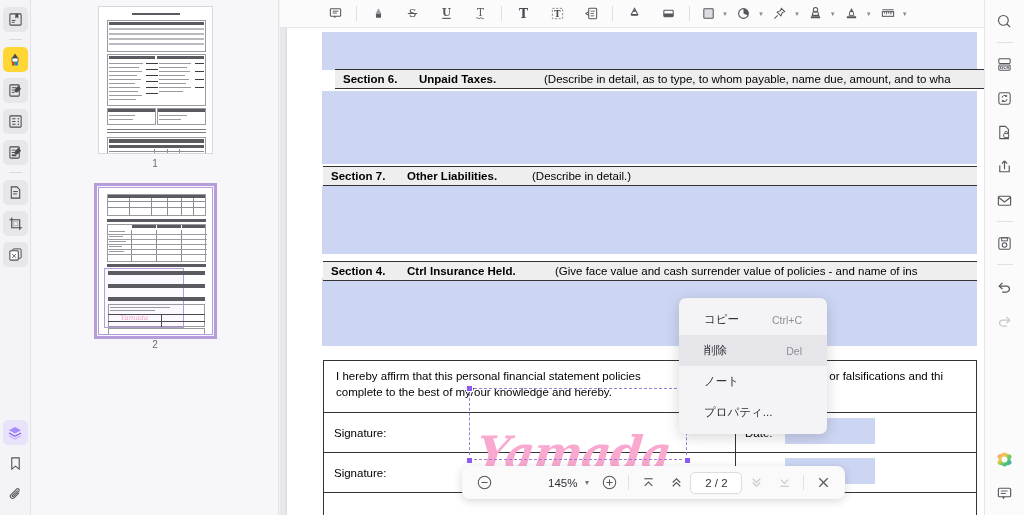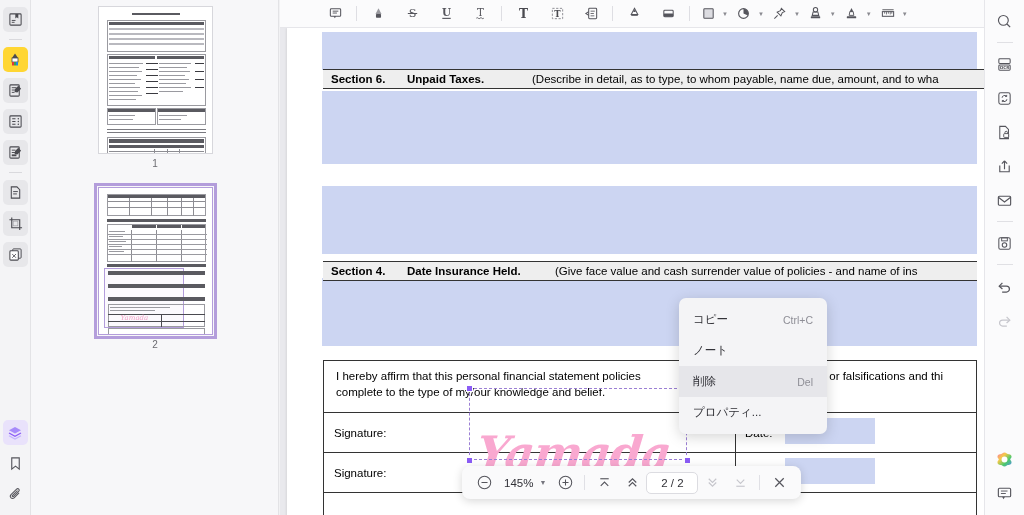--- a/index.html
+++ b/index.html
@@ -141,21 +141,21 @@
 
   
   .ctx-menu {
     position: absolute; left: 679px; top: 298px; width: 148px;
     background: #f4f4f6; border-radius: 7px;
     box-shadow: 0 3px 14px rgba(0,0,0,0.17);
     padding: 6px 0; z-index: 50;
   }
   .ctx-item {
     height: 31px; display: flex; align-items: center;
-    padding: 0 14px; font-size: 11.5px; color: #2d2d33;
+    padding: 0 25px; font-size: 11.5px; color: #2d2d33;
     cursor: pointer;
     justify-content: center;
   }
   .ctx-item.hover { background: #e6e6ea; }
   .ctx-item .lbl { flex: 1; }
   .ctx-item .accel { font-size: 10.5px; color: #8e8e96; }
 
   
   .zoombar {
     position: absolute; left: 462px; top: 466px; height: 33px;
@@ -163,21 +163,21 @@
     box-shadow: 0 2px 10px rgba(0,0,0,0.16);
     display: flex; align-items: center; padding: 0 8px; z-index: 60;
   }
   .zb-btn {
     width: 24px; height: 24px; border-radius: 4px; margin: 0 2px;
     display: flex; align-items: center; justify-content: center;
     cursor: pointer; color: #4a4a50;
   }
   .zb-btn.dim { color: #c6c6cc; }
   .zb-zoomval {
-    font-size: 11.5px; color: #303036; padding: 0 6px; cursor: pointer;
+    font-size: 11.5px; color: #303036; padding: 0 6px; cursor: pointer; margin-left: 44px;
   }
   .zb-caret { font-size: 7px; color: #76767e; margin: 0 5px 0 0; cursor: pointer; }
   .zb-sep { width: 1px; height: 15px; background: #e0e0e5; margin: 0 5px; }
   .zb-page {
     background: #fff; border: 1px solid #dcdce1; border-radius: 5px;
     height: 22px; min-width: 52px; padding: 0 8px;
     display: flex; align-items: center; justify-content: center;
     font-size: 11.5px; color: #303036; cursor: text;
   }
 
@@ -508,36 +508,41 @@
 </div>
 
 <div class="doc-area">
   <div class="page">
 
     <div class="form-field" style="left:35px;top:4px;width:655px;height:38px"></div>
     <div class="form-field" style="left:35px;top:63px;width:655px;height:73px"></div>
     <div class="form-field" style="left:35px;top:158px;width:655px;height:68px"></div>
     <div class="form-field" style="left:35px;top:250px;width:655px;height:68px"></div>
 
-    <div class="sec-bar" style="left:36px;top:41px;width:672px">
+    <div class="sec-bar" style="left:48px;top:41px;width:672px">
       <span class="sec-num">Section 6.</span>
       <span class="sec-title">Unpaid Taxes.</span>
       <span class="sec-desc">(Describe in detail, as to type, to whom payable, name due, amount, and to wha</span>
     </div>
 
+    <div class="sec-bar" style="left:36px;top:138px;width:654px">
+      <span class="sec-num">Section 7.</span>
+      <span class="sec-title">Other Liabilities.</span>
+      <span class="sec-desc">(Describe in detail.)</span>
+    </div>
 
     <div class="sec-bar" style="left:36px;top:233px;width:654px">
       <span class="sec-num">Section 4.</span>
-      <span class="sec-title" style="width:148px">Date Insurance Held.</span>
+      <span class="sec-title" style="width:148px">Ctrl Insurance Held.</span>
       <span class="sec-desc">(Give face value and cash surrender value of policies - and name of ins</span>
     </div>
 
     <div class="affirm-box" style="left:36px;top:332px;width:654px;height:53px">
       <span>I hereby affirm that this personal financial statement policies</span><span style="margin-left:170px">ion or falsifications and thi</span><br>
-      <span>complete to the type of my/our knowledge and belief.</span>
+      <span>complete to the best of my/our knowledge and hereby.</span>
     </div>
 
     <div class="sig-row" style="left:36px;top:385px;width:654px;height:40px">
       <span class="sig-label">Signature:</span>
     </div>
     <div class="sig-divider" style="left:448px;top:385px;height:40px"></div>
     <div class="date-label" style="left:458px;top:399px">Date:</div>
     <div class="form-field" style="left:498px;top:390px;width:90px;height:26px"></div>
 
     <div class="sig-row" style="left:36px;top:425px;width:654px;height:40px">
@@ -556,27 +561,27 @@
     <div class="handle" style="left:179px;top:429px"></div>
     <div class="handle" style="left:397px;top:429px"></div>
   </div>
 </div>
 
 <div class="ctx-menu">
   <div class="ctx-item">
     <span class="lbl">コピー</span>
     <span class="accel">Ctrl+C</span>
   </div>
+  <div class="ctx-item hover">
+    <span class="lbl">削除</span>
+    <span class="accel">Del</span>
+  </div>
   <div class="ctx-item">
     <span class="lbl">ノート</span>
     <span class="accel"></span>
-  </div>
-  <div class="ctx-item hover">
-    <span class="lbl">削除</span>
-    <span class="accel">Del</span>
   </div>
   <div class="ctx-item">
     <span class="lbl">プロパティ...</span>
     <span class="accel"></span>
   </div>
 </div>
 
 <div class="zoombar">
   <div class="zb-btn">
     <svg width="17" height="17" viewBox="0 0 18 18">

